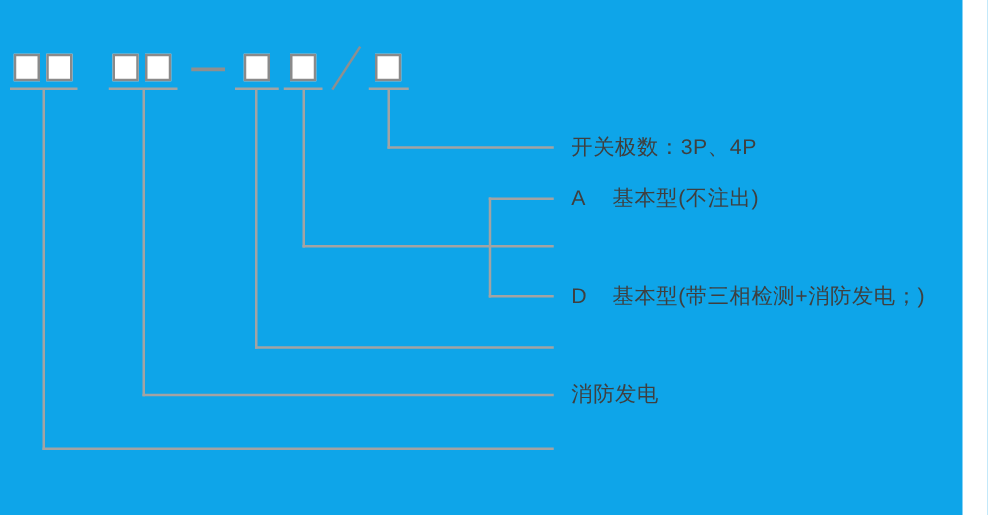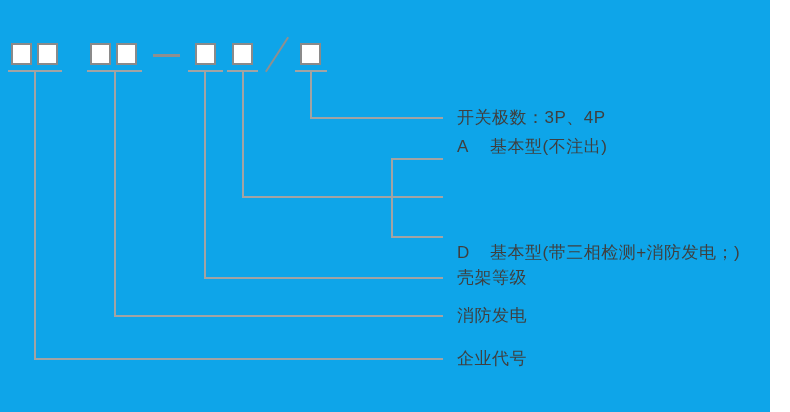--- a/index.html
+++ b/index.html
@@ -112,34 +112,28 @@
   <div class="hline" style="top:196px; left:242px; width:201px"></div>
   <div class="hline" style="top:236px; left:391px; width:52px"></div>
   <div class="hline" style="top:277px; left:204px; width:239px"></div>
   <div class="hline" style="top:315px; left:114px; width:329px"></div>
   <div class="hline" style="top:358px; left:34px;  width:409px"></div>
 
   <div class="label-row" style="top:107px">
     <span>开关极数：3P、4P</span>
   </div>
 
-  <div class="label-row" style="top:136px">
+  <div class="label-row" style="top:148px">
     <span class="label-code">A</span><span>基本型(不注出)</span>
   </div>
 
 
-  <div class="label-row" style="top:242px">
+  <div class="label-row" style="top:226px">
     <span class="label-code">D</span><span>基本型(带三相检测+消防发电；)</span>
   </div>
 
-  <div class="label-row" style="top:267px">
-    <span>壳架等级</span>
-  </div>
 
   <div class="label-row" style="top:305px">
     <span>消防发电</span>
   </div>
 
-  <div class="label-row" style="top:348px">
-    <span>企业代号</span>
-  </div>
 
 </div>
 
 </body></html>

